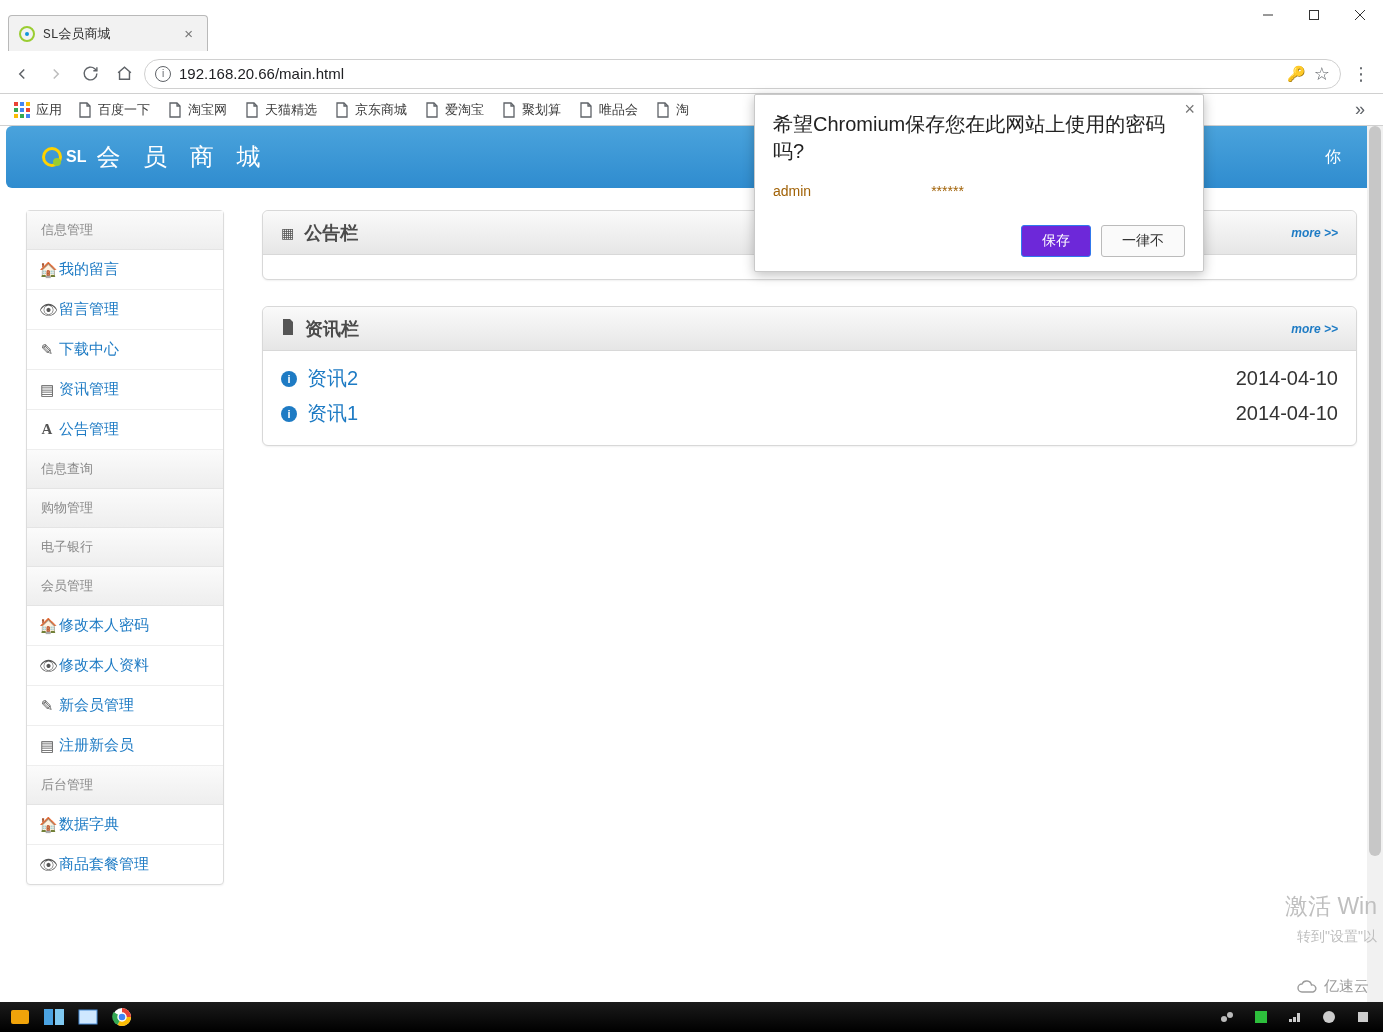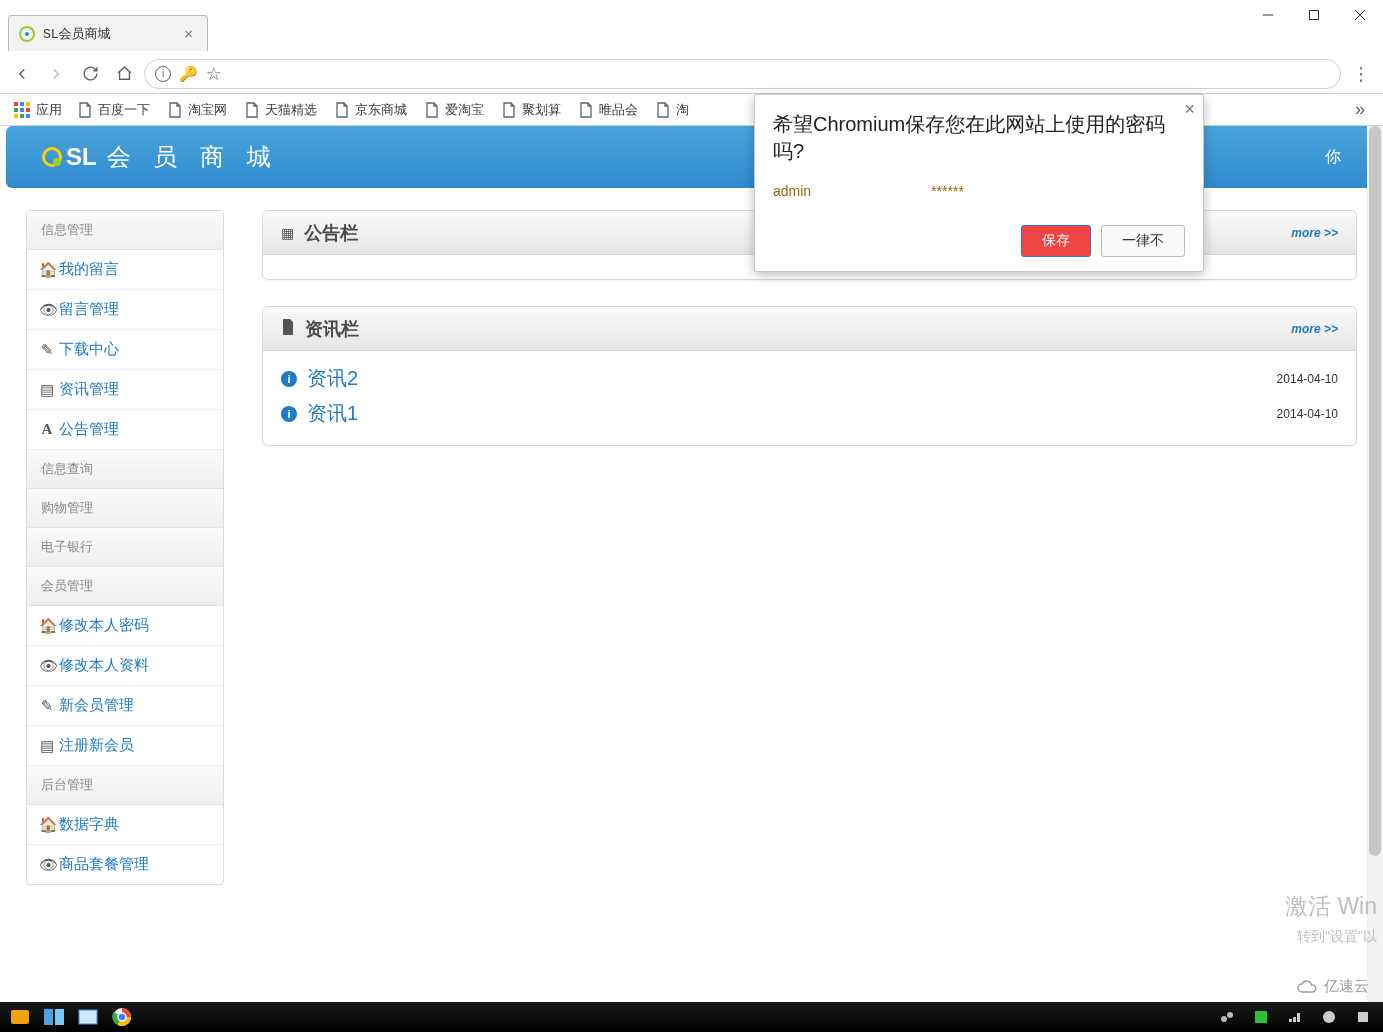--- a/index.html
+++ b/index.html
@@ -35,51 +35,51 @@
   .bm .doc-icon { width:14px; height:16px; display:inline-block; }
   .bm .doc-icon svg { stroke:#5f6368; fill:none; stroke-width:1.3; }
   .bookbar .overflow { margin-left:auto; font-size:18px; color:#5f6368; padding:0 10px; }
 
   
   .page { position: relative; }
   .header-band { height: 62px; background: linear-gradient(#4aa3dc, #2f8ccf); border-radius: 6px; margin: 0 6px; display:flex; align-items:center; padding:0 36px; color:#fff;}
   .brand { display:flex; align-items:center; gap:4px; font-size:24px; letter-spacing:8px; }
   .brand .ring { width:20px; height:20px; border:3px solid #ffd200; border-radius:50%; position:relative; display:inline-block; letter-spacing:0; }
   .brand .ring::after{content:''; position:absolute; right:-2px; bottom:-2px; width:8px; height:8px; border-radius:50%; background:#9acd32;}
-  .brand .sl { font-weight:bold; font-size:24px; letter-spacing:0; margin-right:6px;}
+  .brand .sl { font-weight:bold; font-size:16px; letter-spacing:0; margin-right:6px;}
   .header-right { margin-left:auto; font-size:16px; color:#fff; }
 
   .body-row { display:flex; padding: 22px 26px; gap: 38px; align-items:flex-start; }
 
   .sidebar { width: 198px; border:1px solid #dcdcdc; border-radius:4px; background:#fff; box-shadow:0 1px 2px rgba(0,0,0,.05); }
   .side-head { padding:10px 14px; color:#8a8a8a; font-size:13px; background:linear-gradient(#fbfbfb,#eeeeee); border-bottom:1px solid #e4e4e4; }
   .side-link { display:flex; align-items:center; gap:4px; padding:10px 12px; border-bottom:1px solid #eee; color:#1e7bc4; font-size:15px; cursor:pointer; }
   .side-link:last-child{ border-bottom:none; }
   .side-link .mi { width:16px; text-align:center; color:#555; }
 
   .main { flex:1; display:flex; flex-direction:column; gap:26px; }
   .panel { border:1px solid #d8d8d8; border-radius:6px; background:#fff; box-shadow:0 1px 2px rgba(0,0,0,.06); }
   .panel-head { height:44px; background:linear-gradient(#fafafa,#e6e6e6); border-bottom:1px solid #d8d8d8; border-radius:6px 6px 0 0; display:flex; align-items:center; padding:0 18px; }
   .panel-head .pi { color:#555; margin-right:10px; }
   .panel-title { color:#4b4b4b; font-size:18px; font-weight:bold; }
   .panel-head .more { margin-left:auto; color:#1e7bc4; font-weight:bold; font-style:italic; font-size:12px; }
   .panel-body { padding:10px 18px 14px; min-height:20px; }
   .news-row { display:flex; align-items:center; padding:4px 0; }
   .news-row .info-dot { width:16px; height:16px; border-radius:50%; background:#1e7bc4; color:#fff; font-size:11px; font-weight:bold; display:flex; align-items:center; justify-content:center; margin-right:10px; }
   .news-row .nt { color:#1e7bc4; font-size:20px; }
-  .news-row .nd { margin-left:auto; color:#333; font-size:12px; }
+  .news-row .nd { margin-left:auto; color:#333; font-size:20px; }
 
   
   .save-pop { position:absolute; top:94px; left:754px; width:450px; padding:16px 18px 14px; background:#fff; border:1px solid #c9c9c9; box-shadow:0 3px 12px rgba(0,0,0,.25); border-radius:2px; z-index:50;}
   .save-pop .close { position:absolute; right:8px; top:4px; color:#777; font-size:18px; cursor:pointer;}
   .save-pop .msg { font-size:20px; color:#222; margin-bottom:18px; }
   .save-pop .cred { display:flex; gap:120px; font-size:14px; color:#a16207; margin-bottom:26px;}
   .save-pop .btns { display:flex; justify-content:flex-end; gap:10px; }
   .save-pop .btn { height:32px; padding:0 20px; font-size:14px; border-radius:3px; border:1px solid #bbb; background:#fafafa; display:flex; align-items:center; cursor:pointer; }
-  .save-pop .btn.primary { background:#ef4444; border-color:#3079ed; color:#fff; }
+  .save-pop .btn.primary { background:#6d28d9; border-color:#3079ed; color:#fff; }
 
   
   .wm1 { position:absolute; right:6px; bottom:110px; color:#bfbfbf; font-size:23px; }
   .wm2 { position:absolute; right:6px; bottom:86px; color:#bfbfbf; font-size:14px; }
   .watermark-cloud { position:absolute; right:14px; bottom:36px; color:#9c9c9c; font-size:15px; display:flex; align-items:center; gap:6px;}
   .taskbar { position:absolute; left:0; right:0; bottom:0; height:30px; background:linear-gradient(#1b1b1b,#000); display:flex; align-items:center; padding:0 6px; gap:6px;}
   .taskbar .tb { width:28px; height:24px; display:flex; align-items:center; justify-content:center; }
   .taskbar .spacer{flex:1;}
   .tb svg{display:block;}
 
@@ -135,20 +135,21 @@
       </svg>
     </div>
   <div class="nav-btn">
       <svg width="17" height="17" viewBox="0 0 24 24" fill="none" stroke="#5f6368" stroke-width="2">
         <path d="M3 11l9-8 9 8"></path>
         <path d="M5 10v10h14V10"></path>
       </svg>
     </div>
   <div class="omnibox">
     <span class="info-icon">i</span>
+    <span class="url-text">192.168.20.66/main.html</span>
     <span style="color:#5f6368;">🔑</span>
     <span style="color:#5f6368;font-size:18px;">☆</span>
   </div>
   <div class="tool-icon">⋮</div>
 </div>
 
 <div class="bookbar">
   <div class="apps-btn">
     <span class="apps-grid">
         <span></span>

